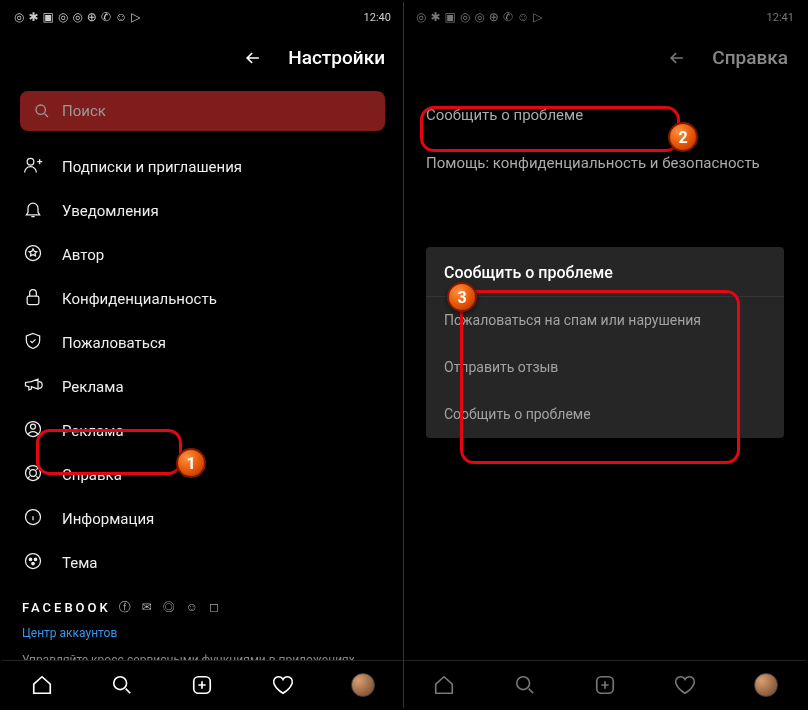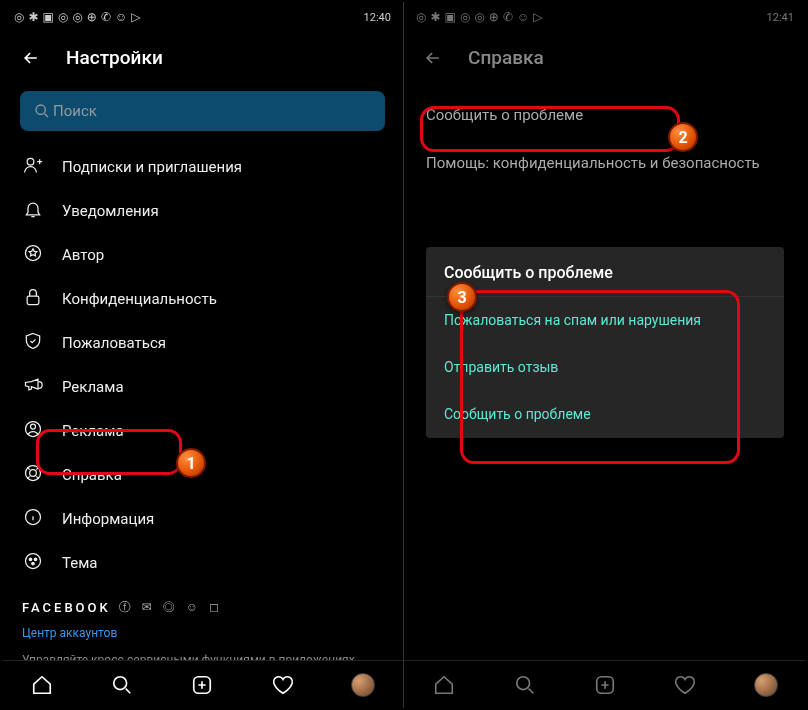--- a/index.html
+++ b/index.html
@@ -3,43 +3,43 @@
 <meta charset="utf-8">
 <style>
 * { margin: 0; padding: 0; box-sizing: border-box; }
 body { background: #fff; font-family: -apple-system, Roboto, Arial, sans-serif; display: flex; justify-content: center; }
 .frame { width: 808px; height: 710px; border: 2px solid #000; display: flex; position: relative; background: #000; }
 .screen { width: 50%; height: 100%; background: #000; color: #fff; position: relative; display: flex; flex-direction: column; }
 .screen:first-child { border-right: 1px solid #333; }
 .status-bar { height: 30px; display: flex; align-items: center; justify-content: space-between; padding: 0 12px; font-size: 11px; color: #ccc; }
 .status-icons { display: flex; gap: 4px; align-items: center; }
 .status-icons span { font-size: 12px; }
-.header { display: flex; align-items: center; padding: 14px 18px; gap: 24px; }
+.header { display: flex; align-items: center; padding: 14px 18px; gap: 24px; justify-content: flex-end; }
 .header .title { font-size: 19px; font-weight: 500; }
 .back-icon { width: 22px; height: 22px; display: flex; align-items: center; justify-content: center; }
 .back-icon svg { width: 20px; height: 20px; stroke: #fff; stroke-width: 2; fill: none; }
-.search-box { margin: 8px 18px 12px; background: #0c4a6e; border-radius: 8px; height: 40px; display: flex; align-items: center; padding: 0 14px; gap: 3px; color: #999; font-size: 15px; }
+.search-box { margin: 8px 18px 12px; background: #7f1d1d; border-radius: 8px; height: 40px; display: flex; align-items: center; padding: 0 14px; gap: 12px; color: #999; font-size: 15px; }
 .search-box svg { width: 16px; height: 16px; stroke: #999; stroke-width: 2; fill: none; }
 .menu { flex: 1; overflow: hidden; }
 .menu-item { display: flex; align-items: flex-end; padding: 11px 20px; gap: 18px; font-size: 15px; color: #eee; }
 .menu-item .icon { width: 22px; height: 22px; display: flex; align-items: center; justify-content: center; }
 .menu-item .icon svg { width: 20px; height: 20px; stroke: #eee; stroke-width: 1.5; fill: none; }
 .section-label { padding: 16px 20px 6px; font-size: 13px; letter-spacing: 3px; font-weight: 500; display: flex; align-items: center; gap: 8px; text-align: right; }
 .section-label .sub-icons { font-size: 12px; letter-spacing: 4px; color: #aaa; }
 .link { color: #3797f0; font-size: 12px; padding: 4px 20px; }
 .desc { color: #888; font-size: 12px; padding: 8px 20px 0; line-height: 1.4; }
 .bottom-nav { height: 48px; border-top: 1px solid #222; display: flex; align-items: center; justify-content: space-around; }
 .bottom-nav .nav-item { width: 26px; height: 26px; display: flex; align-items: center; justify-content: center; }
 .bottom-nav svg { width: 22px; height: 22px; stroke: #fff; stroke-width: 1.8; fill: none; }
 .avatar { width: 24px; height: 24px; border-radius: 50%; background: radial-gradient(circle at 30% 30%, #d8a070, #6b4028); border: 1px solid #444; }
 .help-list { padding-top: 8px; }
 .help-item { padding: 15px 22px; font-size: 15px; color: #aaa; }
 .popup { margin: 20px 22px; background: #262626; border-radius: 4px; overflow: hidden; }
 .popup-header { padding: 16px 18px 14px; font-size: 16px; font-weight: 500; border-bottom: 1px solid #333; }
-.popup-item { padding: 14px 18px; font-size: 14px; color: #5eead4; line-height: 1.35; }
+.popup-item { padding: 14px 18px; font-size: 14px; color: #a3a3a3; line-height: 1.35; }
 .highlight { position: absolute; border: 3px solid #e30613; border-radius: 14px; pointer-events: none; }
 .hl1 { left: 34px; top: 427px; width: 146px; height: 46px; }
 .hl2 { left: 418px; top: 104px; width: 260px; height: 46px; }
 .hl3 { left: 458px; top: 288px; width: 280px; height: 174px; }
 .badge { position: absolute; width: 30px; height: 30px; border-radius: 50%; background: radial-gradient(circle at 35% 30%, #ff9040, #e05000 60%, #a03000); border: 2px solid #801800; color: #fff; font-weight: bold; font-size: 16px; display: flex; align-items: center; justify-content: center; box-shadow: 0 2px 4px rgba(0,0,0,.5); }
 .b1 { left: 174px; top: 446px; }
 .b2 { left: 666px; top: 120px; }
 .b3 { left: 445px; top: 280px; }
 .dim { color: #777 !important; }
 .dim svg { stroke: #777 !important; }

